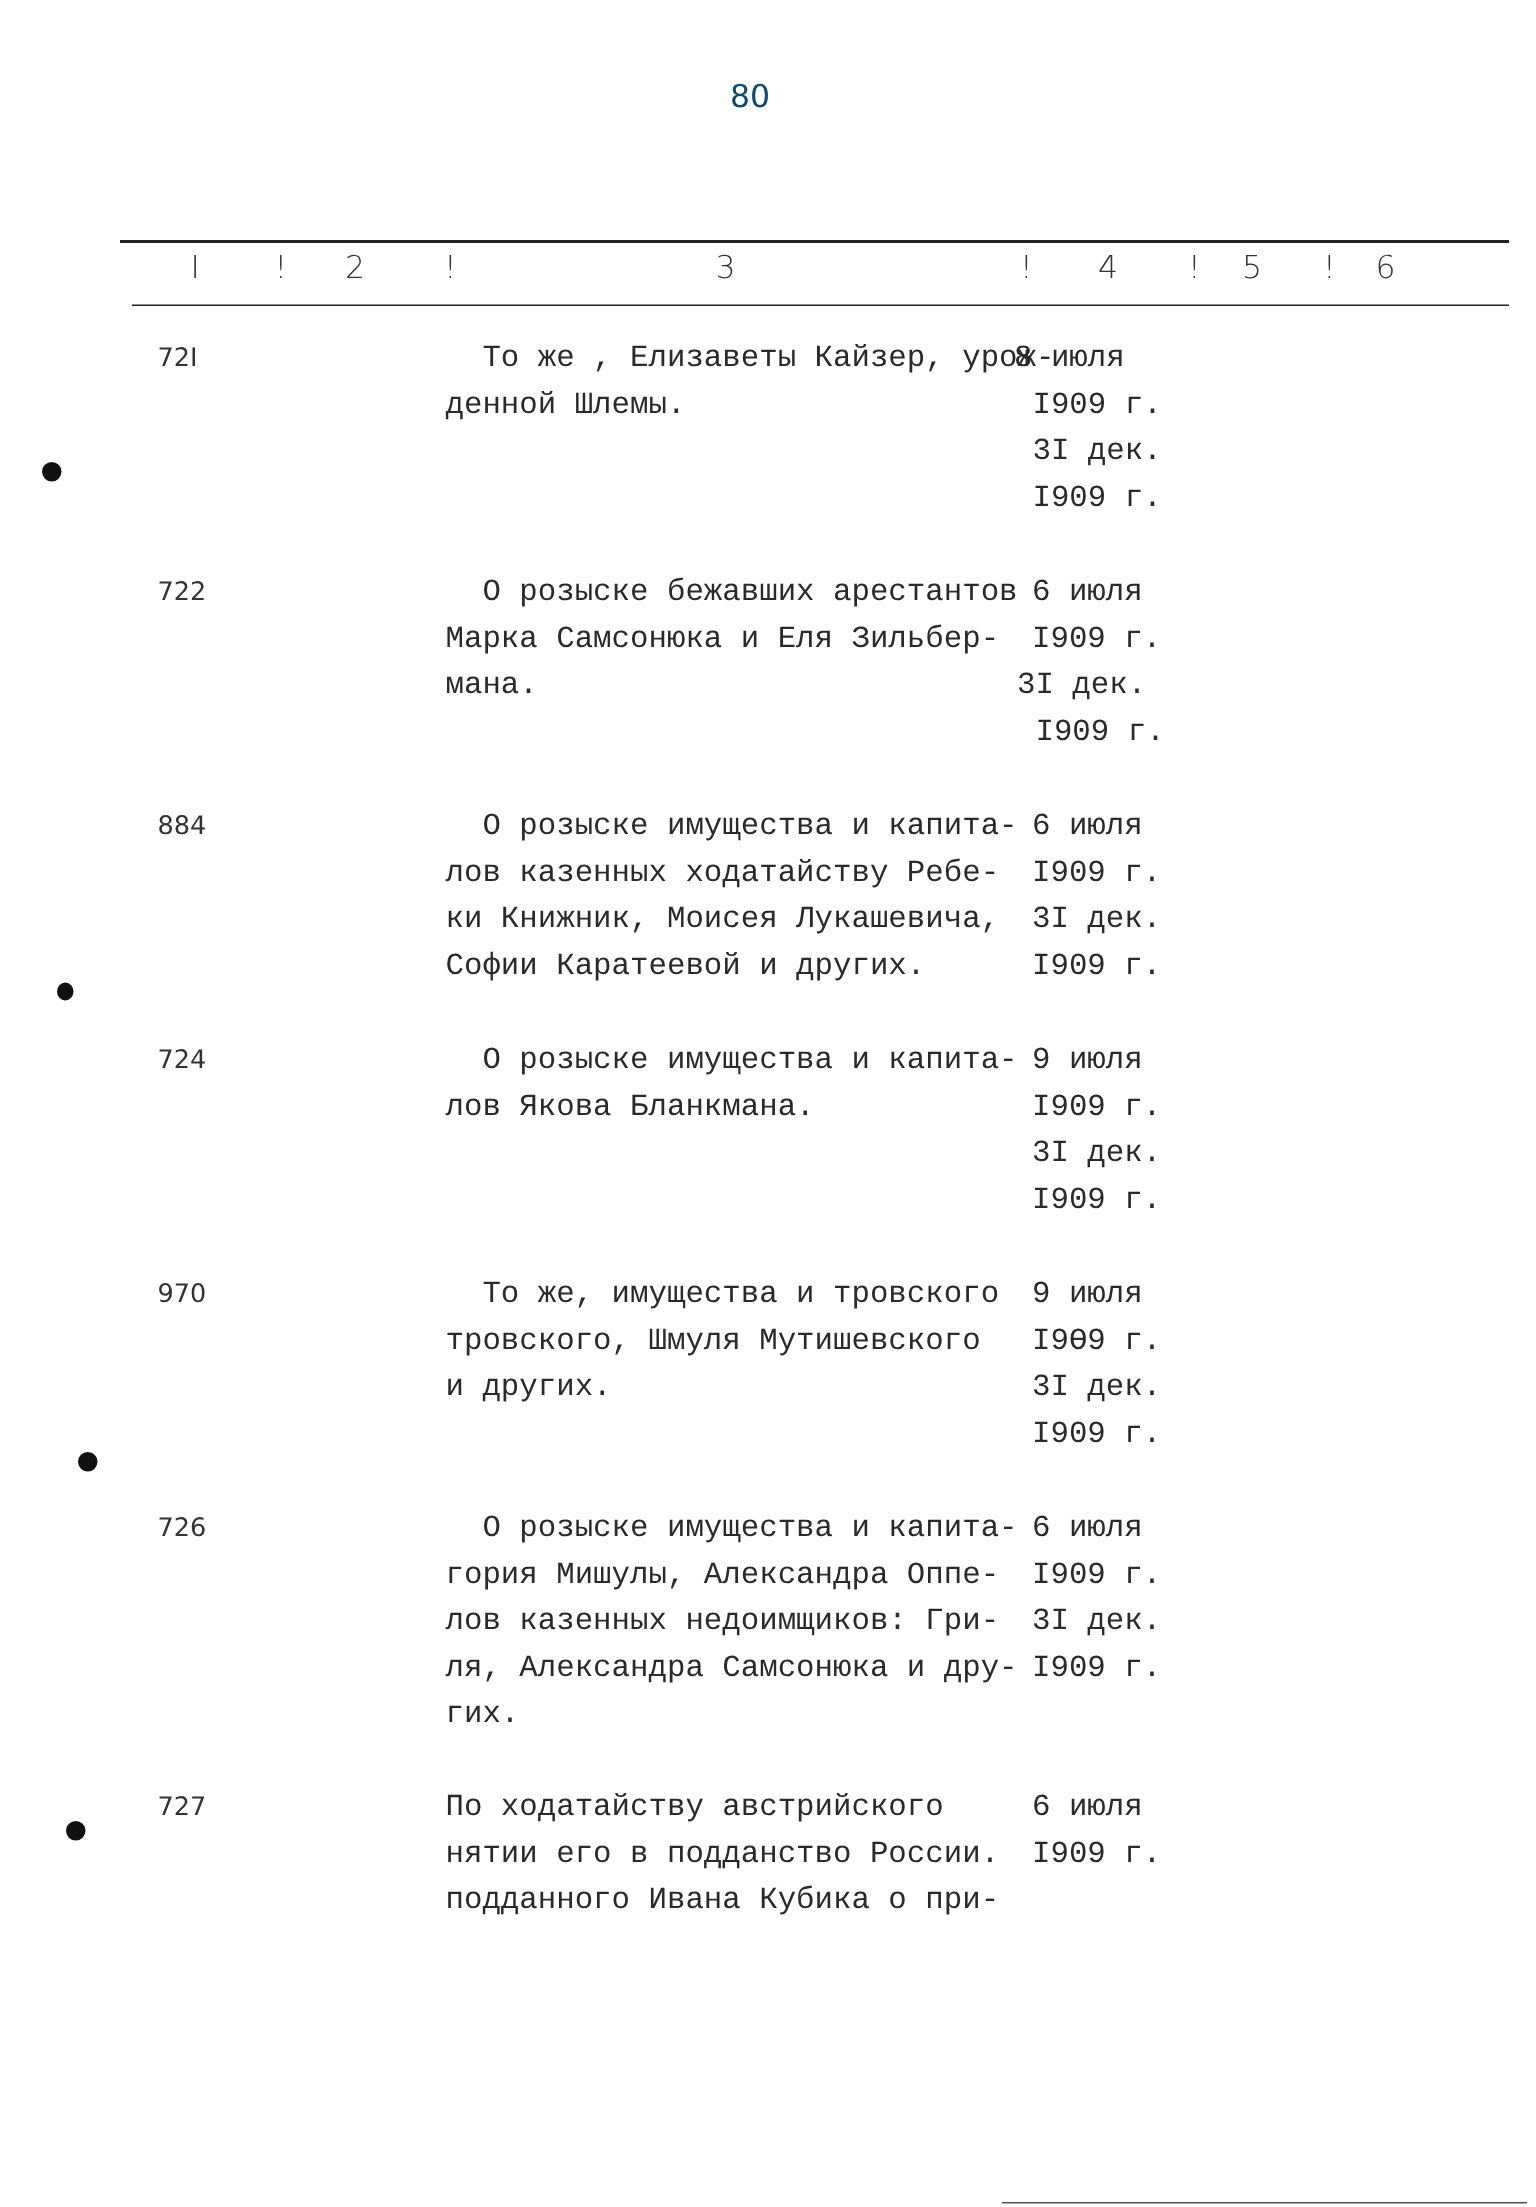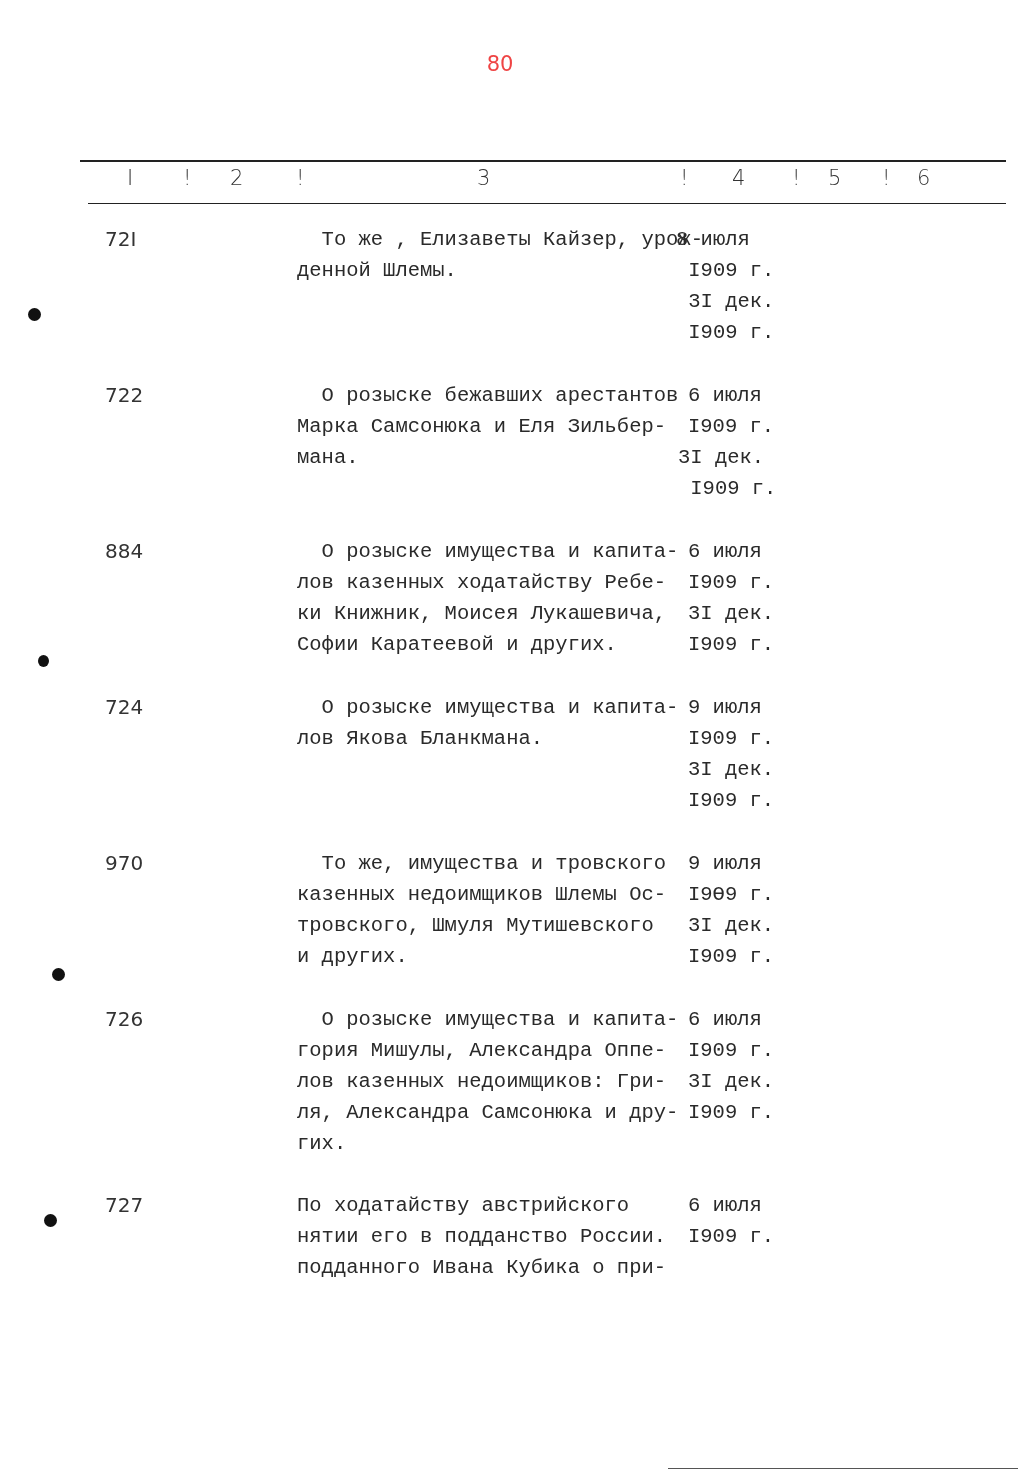--- a/index.html
+++ b/index.html
@@ -3,29 +3,29 @@
   <meta charset="utf-8">
   <style>
     html, body { margin: 0; padding: 0; }
     body {
       width: 1024px; height: 1471px; position: relative; overflow: hidden;
       background: #ffffff; color: #2a2a2a;
       font-family: "Liberation Mono", "DejaVu Sans Mono", monospace;
     }
     .page-number {
       position: absolute; top: 52px; left: 0; width: 1000px; text-align: center;
-      font-family: "DejaVu Sans", sans-serif; font-size: 21px; color: #ef4444;
+      font-family: "DejaVu Sans", sans-serif; font-size: 21px; color: #0c4a6e;
     }
     .rule { position: absolute; height: 0; border-top: 2px solid #222; }
     .rule.top { top: 160px; left: 80px; width: 926px; }
     .rule.bottom { top: 203px; left: 88px; width: 918px; border-top-width: 1.5px; }
     .header-row { position: absolute; top: 166px; left: 0; width: 1024px; height: 30px; font-size: 21px; color: #333; }
     .header-row span { position: absolute; top: 0; font-family: "DejaVu Sans", sans-serif; font-weight: 300; }
     .entry { position: absolute; left: 0; width: 1024px; font-size: 20.5px; line-height: 31px; }
-    .entry .num { position: absolute; left: 105px; top: 0; font-family: "DejaVu Sans", sans-serif; color: #333; font-size: 20px; }
+    .entry .num { position: absolute; left: 105px; top: 0; font-family: "DejaVu Sans", sans-serif; color: #333; font-size: 17px; }
     .entry .desc { position: absolute; left: 297px; top: 0; width: 390px; white-space: pre; }
     .entry .dates { position: absolute; left: 688px; top: 0; width: 110px; white-space: pre; }
     .hole { position: absolute; width: 13px; height: 13px; background: #111; border-radius: 50%; }
     .bottom-line { position: absolute; left: 668px; top: 1468px; width: 350px; border-top: 1.5px solid #555; }
   </style>
 </head>
 <body>
 
 <div class="page-number">80</div>
 
@@ -64,21 +64,21 @@
 </div>
 
 <div class="entry" style="top:692px">
   <div class="num">724</div>
   <div class="desc"><div>  О розыске имущества и капита-</div><div>лов Якова Бланкмана.</div></div>
   <div class="dates"><div>9 июля</div><div>I909 г.</div><div>3I дек.</div><div>I909 г.</div></div>
 </div>
 
 <div class="entry" style="top:848px">
   <div class="num">970</div>
-  <div class="desc"><div>  То же, имущества и тровского</div><div>казенных недоимщиков Шлемы Ос-</div><div>тровского, Шмуля Мутишевского</div><div>и других.</div></div>
+  <div class="desc"><div>  То же, имущества и тровского</div><div>тровского, Шмуля Мутишевского</div><div>и других.</div></div>
   <div class="dates"><div>9 июля</div><div>I9Ө9 г.</div><div>3I дек.</div><div>I909 г.</div></div>
 </div>
 
 <div class="entry" style="top:1004px">
   <div class="num">726</div>
   <div class="desc"><div>  О розыске имущества и капита-</div><div>гория Мишулы, Александра Оппе-</div><div>лов казенных недоимщиков: Гри-</div><div>ля, Александра Самсонюка и дру-</div><div>гих.</div></div>
   <div class="dates"><div>6 июля</div><div>I909 г.</div><div>3I дек.</div><div>I909 г.</div></div>
 </div>
 
 <div class="entry" style="top:1190px">

